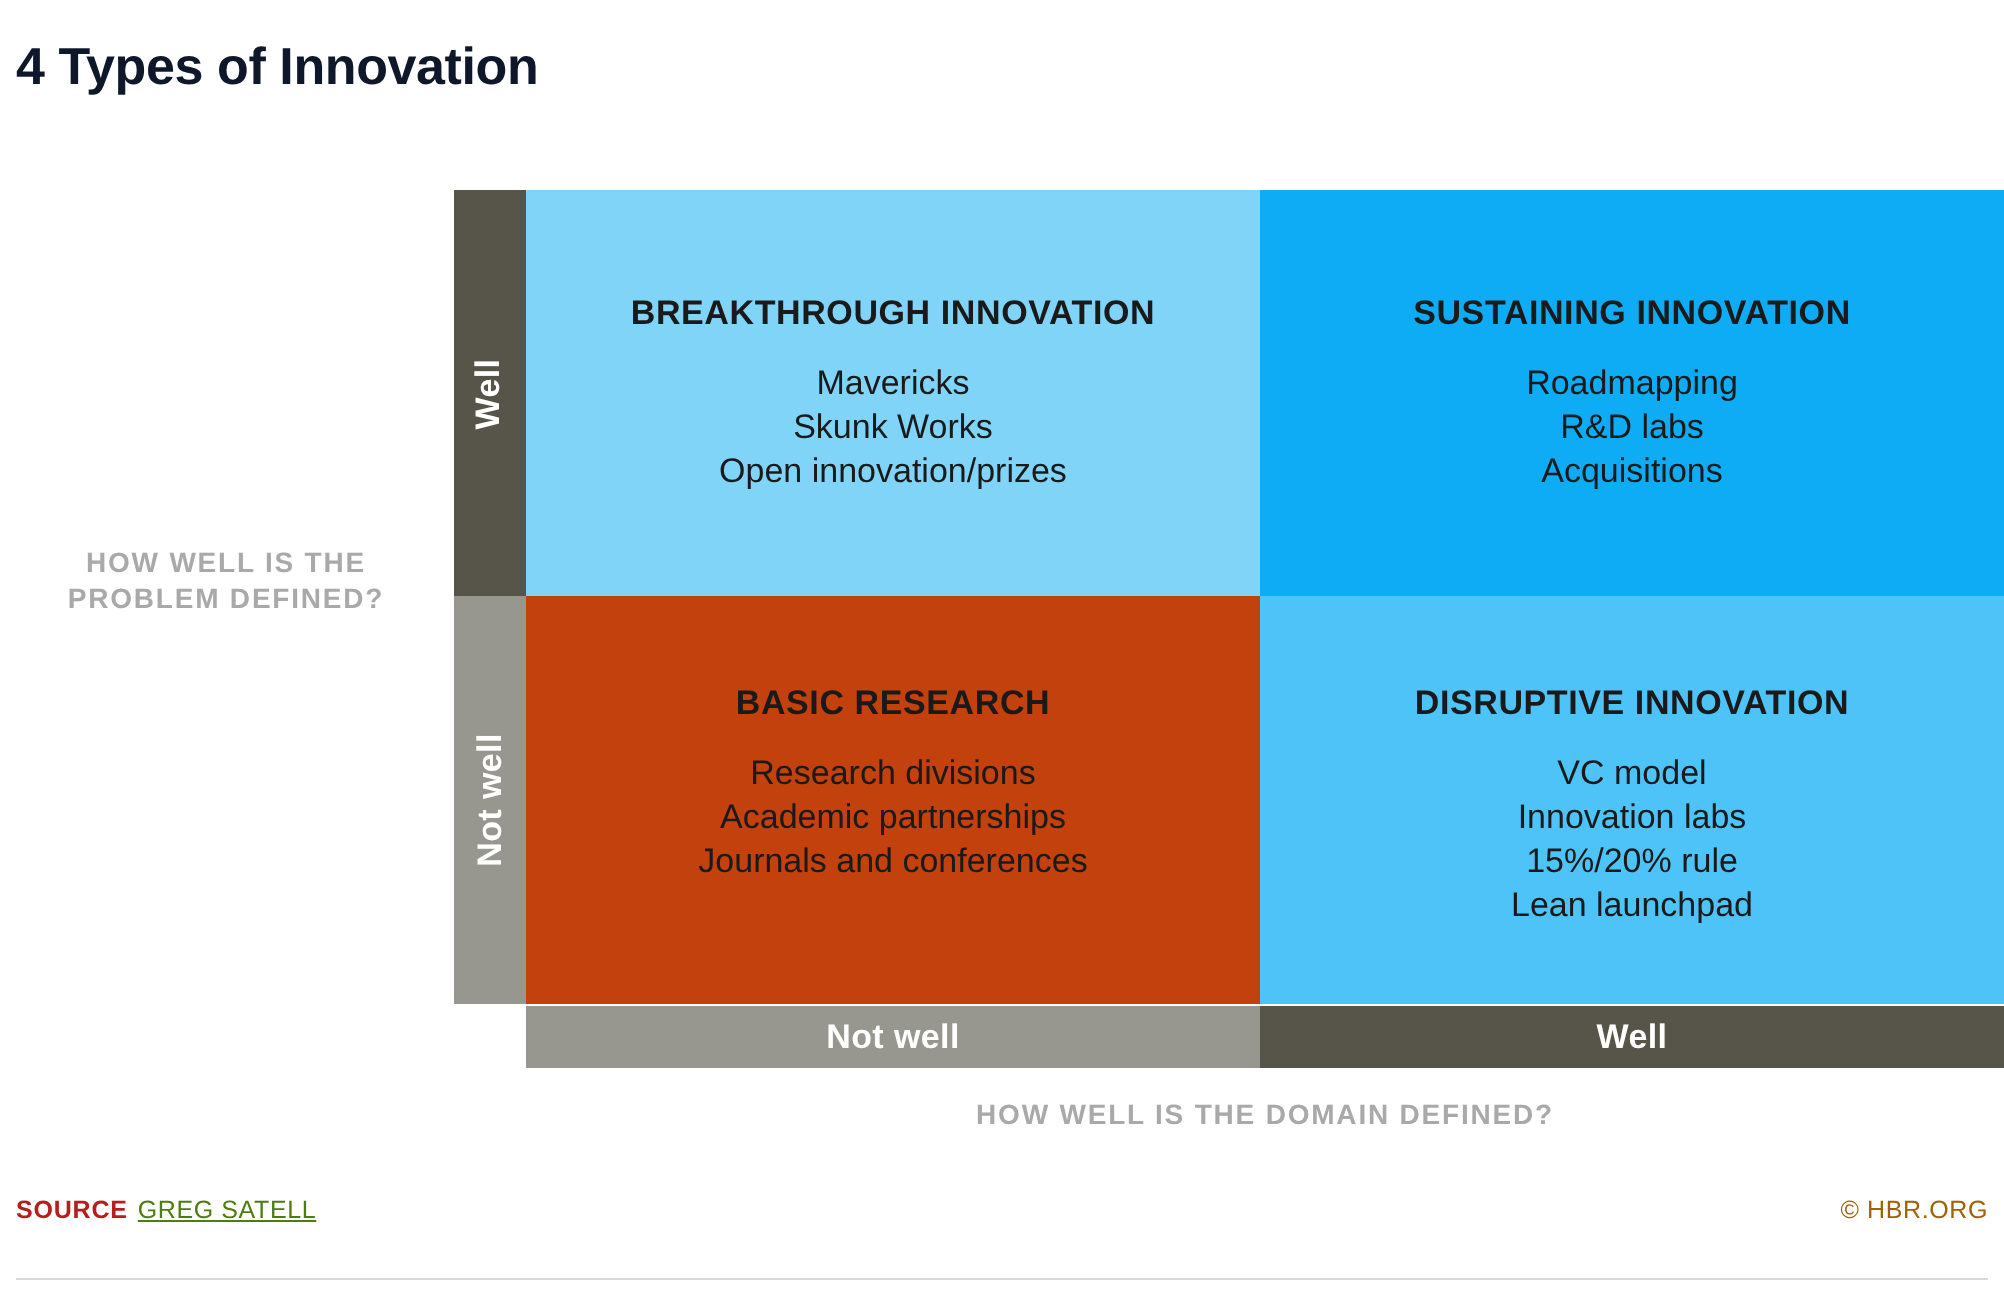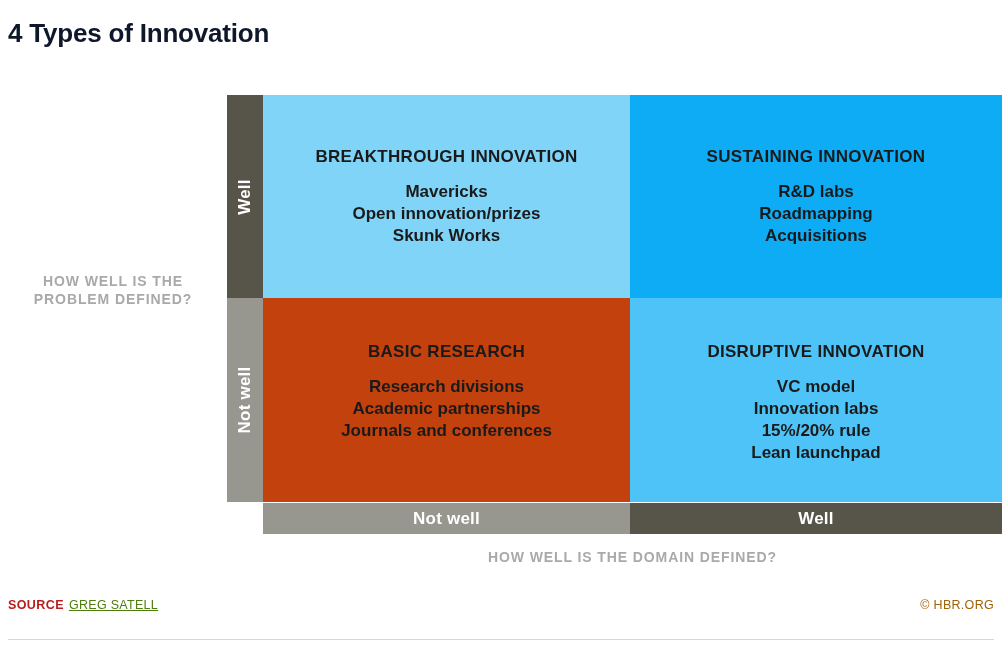--- a/index.html
+++ b/index.html
@@ -106,21 +106,21 @@
 
   .quad-heading {
     font-size: 17px;
     font-weight: bold;
     letter-spacing: 0.3px;
     color: #1a1a1a;
     margin-bottom: 14px;
   }
   .quad-item {
     font-size: 17px;
-    font-weight: bold;
+    font-weight: normal;
     line-height: 22px;
     color: #1a1a1a;
   }
 
   
   .x-axis-bands {
     position: absolute;
     left: 263px;
     top: 503px;
     width: 739px;
@@ -224,30 +224,30 @@
       <span class="y-band-label">Not well</span>
     </div>
   </div>
 
   <div class="quadrants">
 
     <div class="quad quad-tl">
       <div class="quad-inner">
         <div class="quad-heading">BREAKTHROUGH INNOVATION</div>
         <div class="quad-item">Mavericks</div>
+        <div class="quad-item">Skunk Works</div>
         <div class="quad-item">Open innovation/prizes</div>
-        <div class="quad-item">Skunk Works</div>
       </div>
     </div>
 
     <div class="quad quad-tr">
       <div class="quad-inner">
         <div class="quad-heading">SUSTAINING INNOVATION</div>
+        <div class="quad-item">Roadmapping</div>
         <div class="quad-item">R&amp;D labs</div>
-        <div class="quad-item">Roadmapping</div>
         <div class="quad-item">Acquisitions</div>
       </div>
     </div>
 
     <div class="quad quad-bl">
       <div class="quad-inner lower">
         <div class="quad-heading">BASIC RESEARCH</div>
         <div class="quad-item">Research divisions</div>
         <div class="quad-item">Academic partnerships</div>
         <div class="quad-item">Journals and conferences</div>

